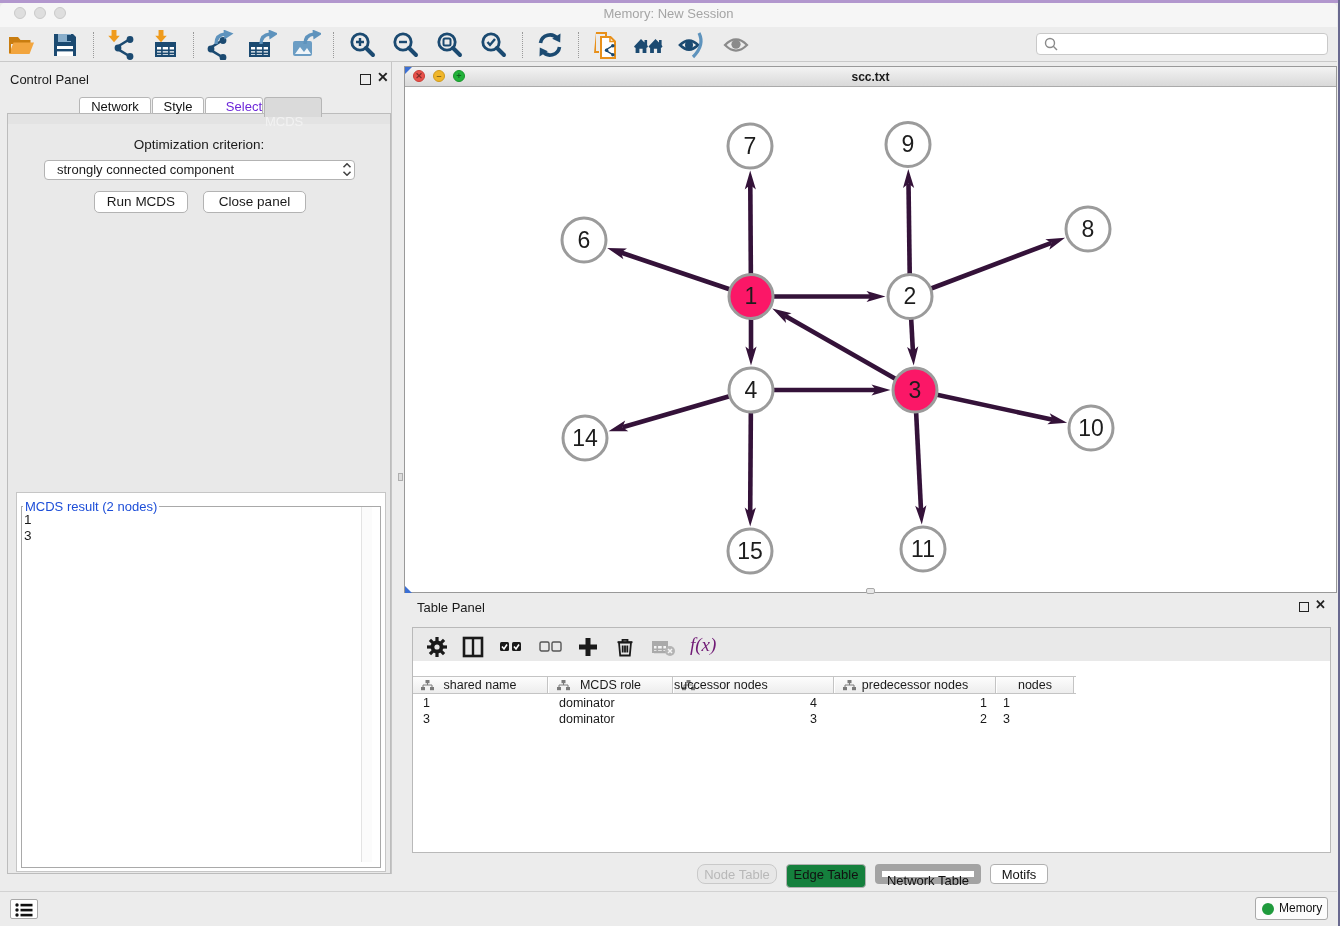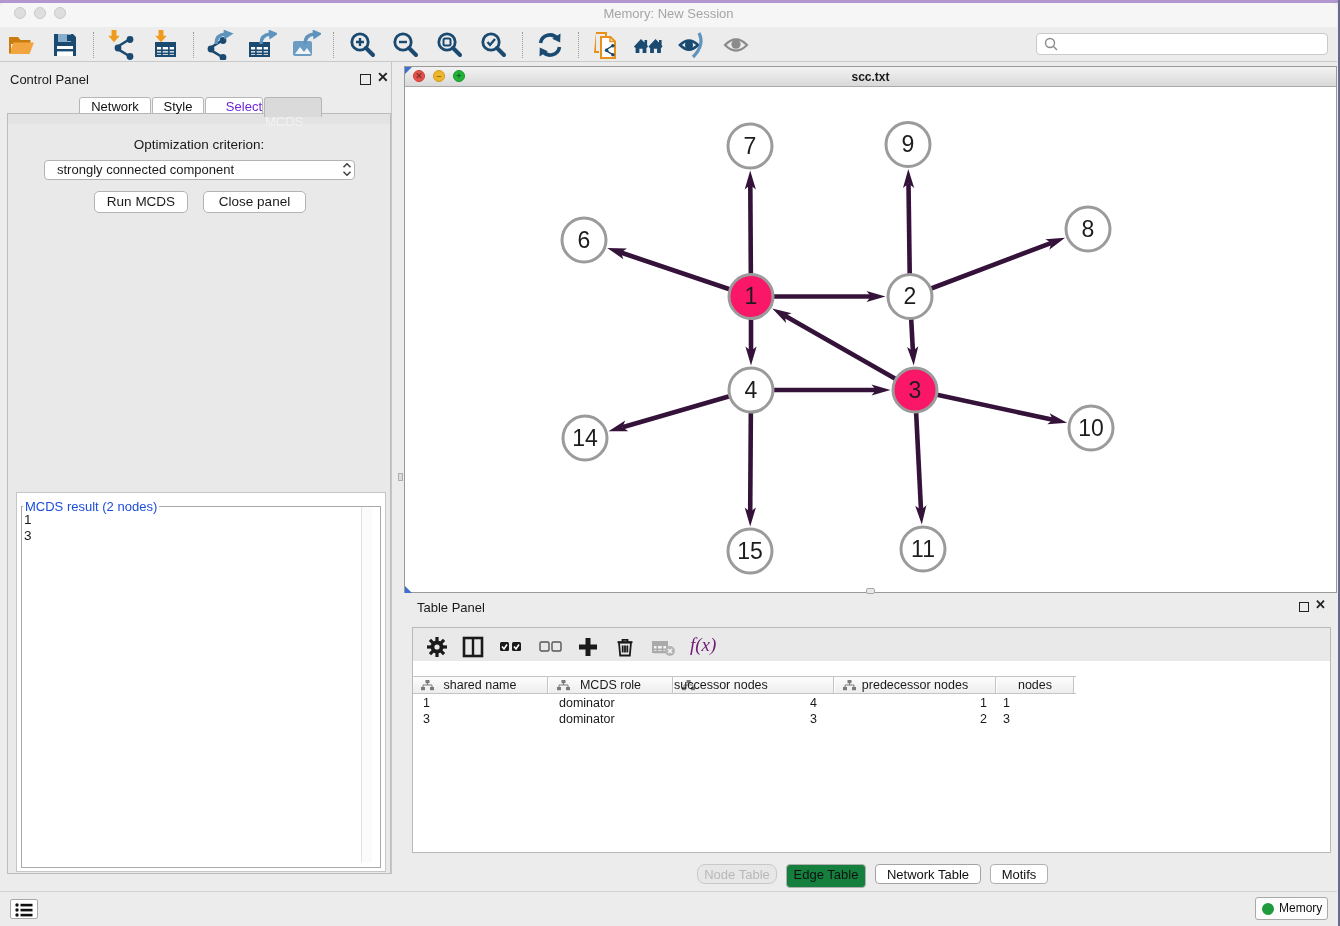--- a/index.html
+++ b/index.html
@@ -359,21 +359,21 @@
   </div>
 <div style="position:absolute;left:413px;top:712px;width:664px;height:16px;font-size:12.5px;color:#1a1a1a">
     <span style="position:absolute;left:10px">3</span>
     <span style="position:absolute;left:146px">dominator</span>
     <span style="position:absolute;left:261px;width:143px;text-align:right">3</span>
     <span style="position:absolute;left:422px;width:152px;text-align:right">2</span>
     <span style="position:absolute;left:590px">3</span>
   </div>
 <div style="position:absolute;left:697px;top:864px;width:80px;height:20px;background:#e7e7e7;color:#b8b8b8;border:1px solid #c9c9c9;border-radius:8px;font-size:13px;text-align:center;line-height:20px">Node Table</div>
 <div style="position:absolute;left:786px;top:864px;width:80px;height:24px;background:#15803d;color:#111;border:1px solid #b0b0b0;border-radius:4px;font-size:13px;text-align:center;line-height:20px">Edge Table</div>
-<div style="position:absolute;left:875px;top:864px;width:106px;height:20px;background:#fff;color:#111;border:1px solid #a3a3a3;border-radius:4px;font-size:13px;text-align:center;line-height:20px">Network Table</div>
+<div style="position:absolute;left:875px;top:864px;width:106px;height:20px;background:#fff;color:#111;border:7px solid #a3a3a3;border-radius:4px;font-size:13px;text-align:center;line-height:20px">Network Table</div>
 <div style="position:absolute;left:990px;top:864px;width:58px;height:20px;background:#fff;color:#111;border:1px solid #b0b0b0;border-radius:4px;font-size:13px;text-align:center;line-height:20px">Motifs</div>
 
 <div class="abs" style="left:0;top:891px;width:1337px;height:35px;background:#ececec;border-top:1px solid #d2d2d2"></div>
 <div class="abs" style="left:10px;top:899px;width:28px;height:20px;background:#fff;border:1px solid #a9a9a9;border-radius:2px;text-align:center;padding-top:2px"><svg width="18" height="16" viewBox="0 0 18 16">
       <g fill="#111">
         <circle cx="2" cy="3" r="1.7"></circle>
         <circle cx="2" cy="8" r="1.7"></circle>
         <circle cx="2" cy="13" r="1.7"></circle>
         <rect x="5.5" y="1.8" width="12" height="2.6"></rect>
         <rect x="5.5" y="6.8" width="12" height="2.6"></rect>

